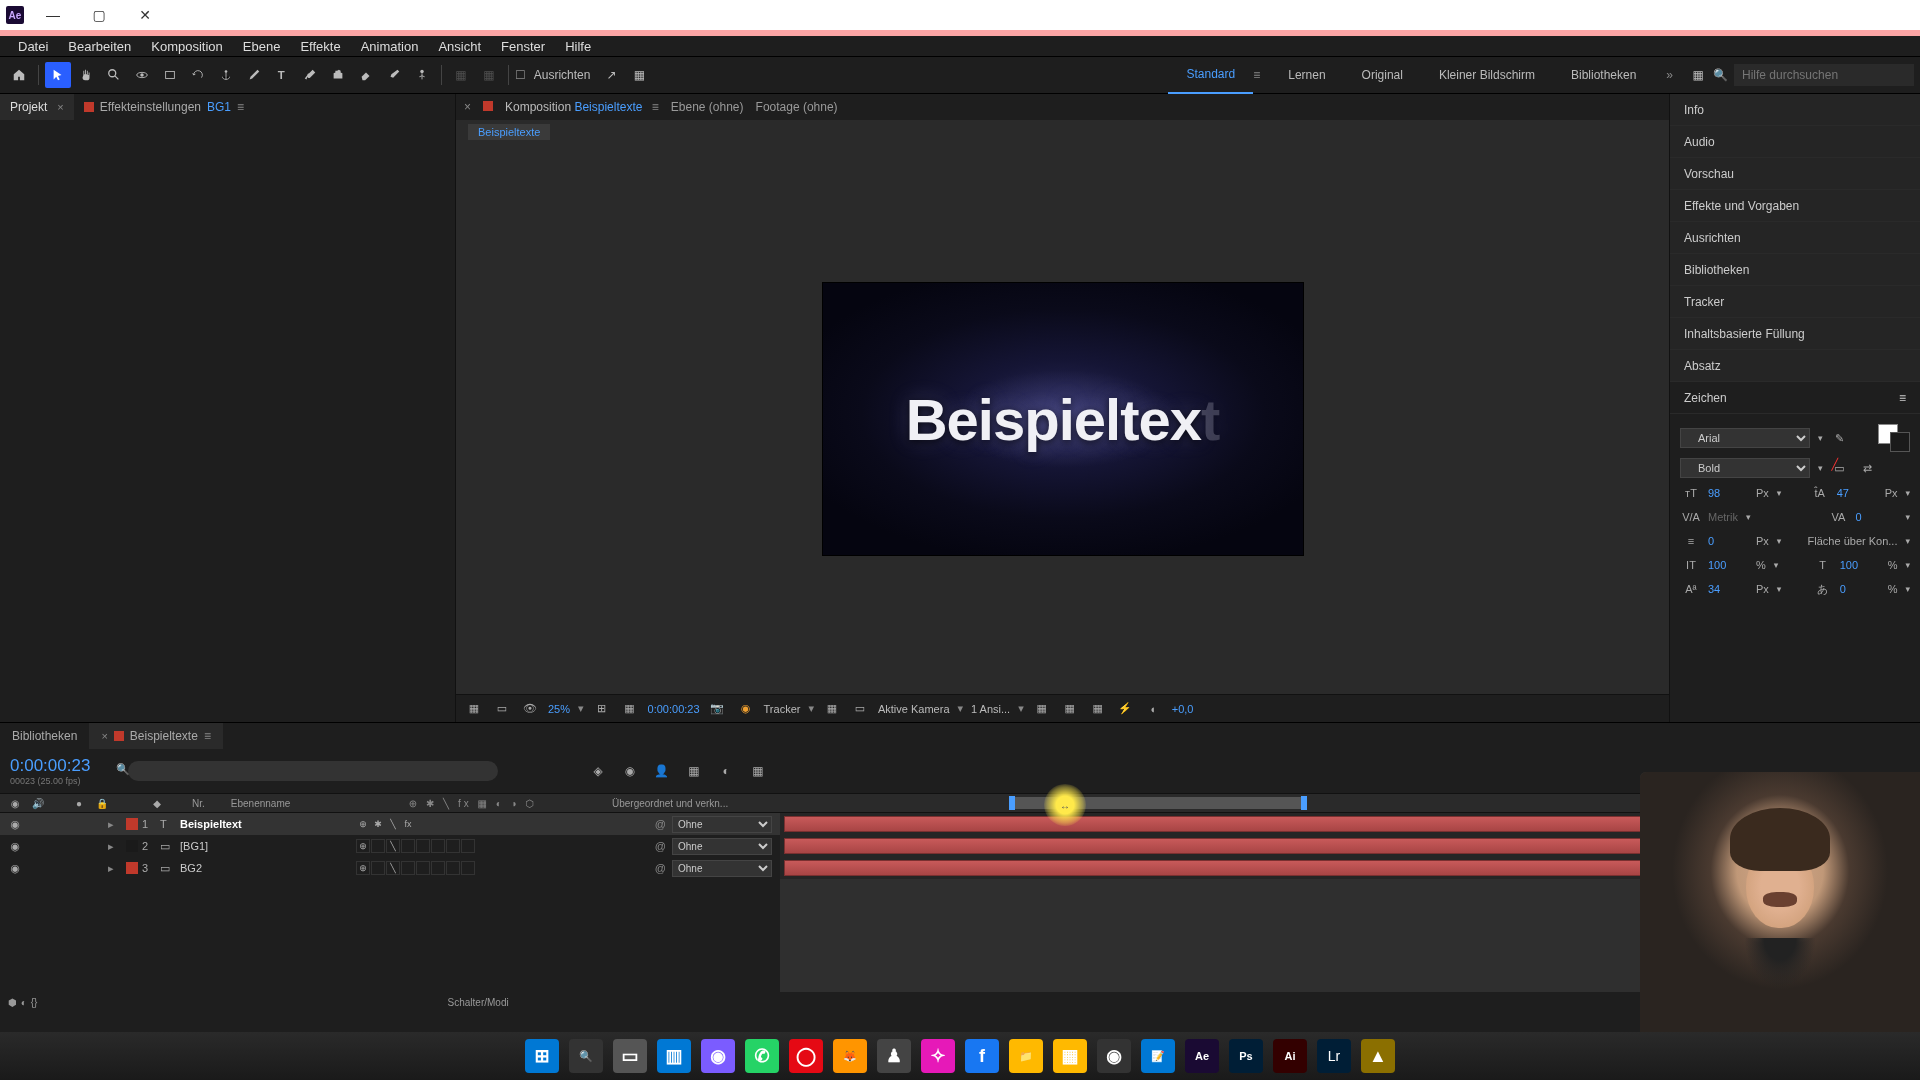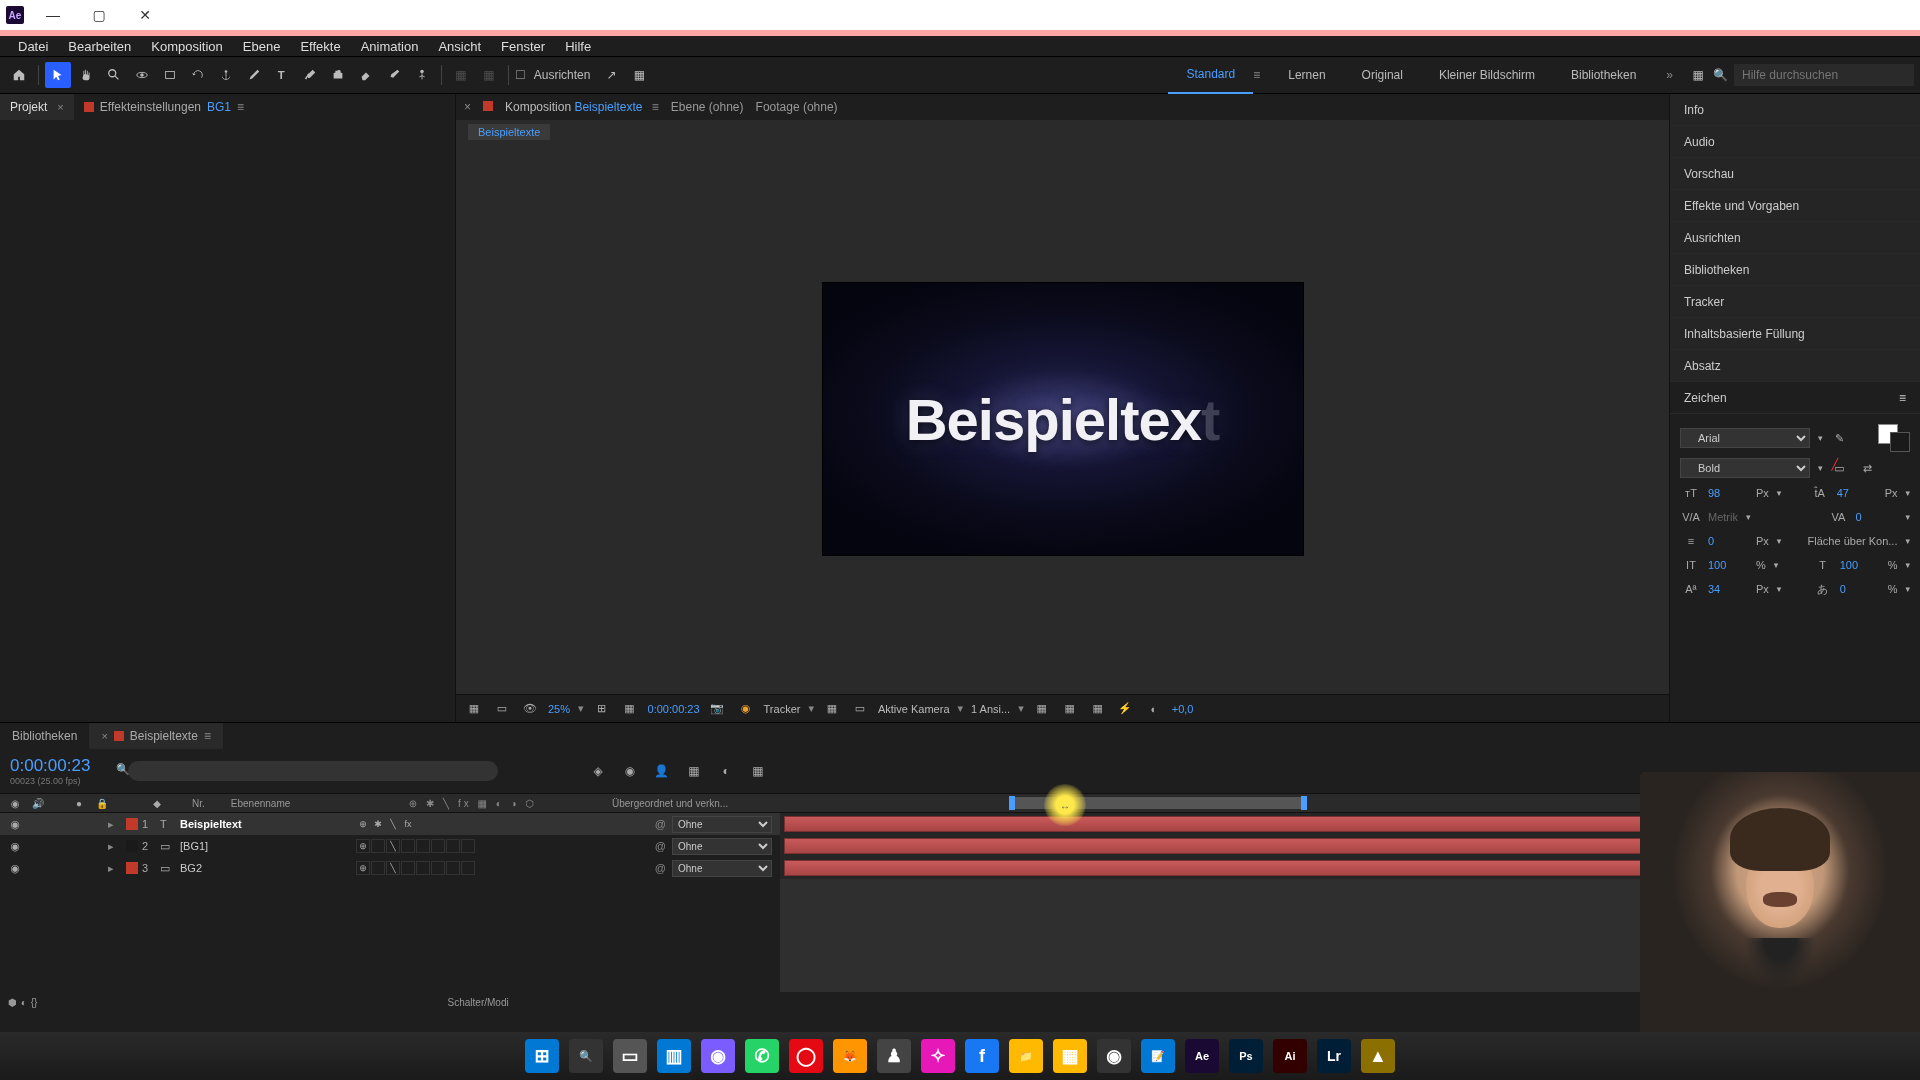--- a/index.html
+++ b/index.html
@@ -587,15 +587,15 @@
     <div class="task" style="background: rgb(68, 68, 68); color: rgb(255, 255, 255); font-size: 18px; font-weight: bold;">♟</div>
     <div class="task" style="background: rgb(230, 25, 184); color: rgb(255, 255, 255); font-size: 18px; font-weight: bold;">✧</div>
     <div class="task" style="background: rgb(24, 119, 242); color: rgb(255, 255, 255); font-size: 18px; font-weight: bold;">f</div>
     <div class="task" style="background: rgb(255, 185, 0); color: rgb(255, 255, 255); font-size: 11px; font-weight: bold;">📁</div>
     <div class="task" style="background: rgb(255, 185, 0); color: rgb(255, 255, 255); font-size: 18px; font-weight: bold;">▦</div>
     <div class="task" style="background: rgb(51, 51, 51); color: rgb(255, 255, 255); font-size: 18px; font-weight: bold;">◉</div>
     <div class="task" style="background: rgb(0, 120, 212); color: rgb(255, 255, 255); font-size: 11px; font-weight: bold;">📝</div>
     <div class="task" style="background: rgb(26, 10, 51); color: rgb(255, 255, 255); font-size: 11px; font-weight: bold;">Ae</div>
     <div class="task" style="background: rgb(0, 30, 54); color: rgb(255, 255, 255); font-size: 11px; font-weight: bold;">Ps</div>
     <div class="task" style="background: rgb(51, 0, 0); color: rgb(255, 255, 255); font-size: 11px; font-weight: bold;">Ai</div>
-    <div class="task" style="background: rgb(0, 30, 54); color: rgb(255, 255, 255); font-size: 14px; font-weight: bold;">Lr</div>
+    <div class="task" style="background: rgb(0, 30, 54); color: rgb(255, 255, 255); font-size: 14px; font-weight: normal;">Lr</div>
     <div class="task" style="background: rgb(139, 111, 0); color: rgb(255, 255, 255); font-size: 18px; font-weight: bold;">▲</div>
   </div>
 
 </body></html>

